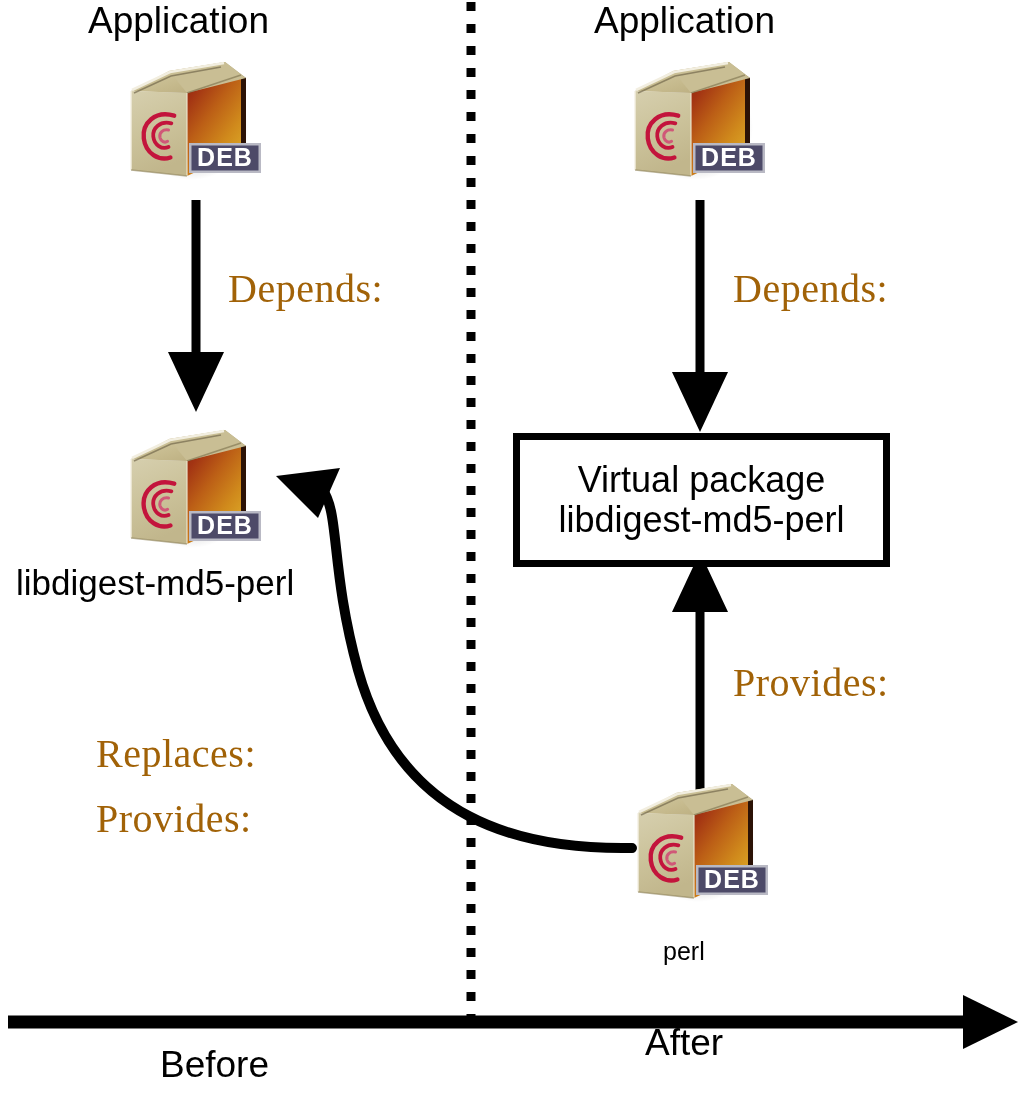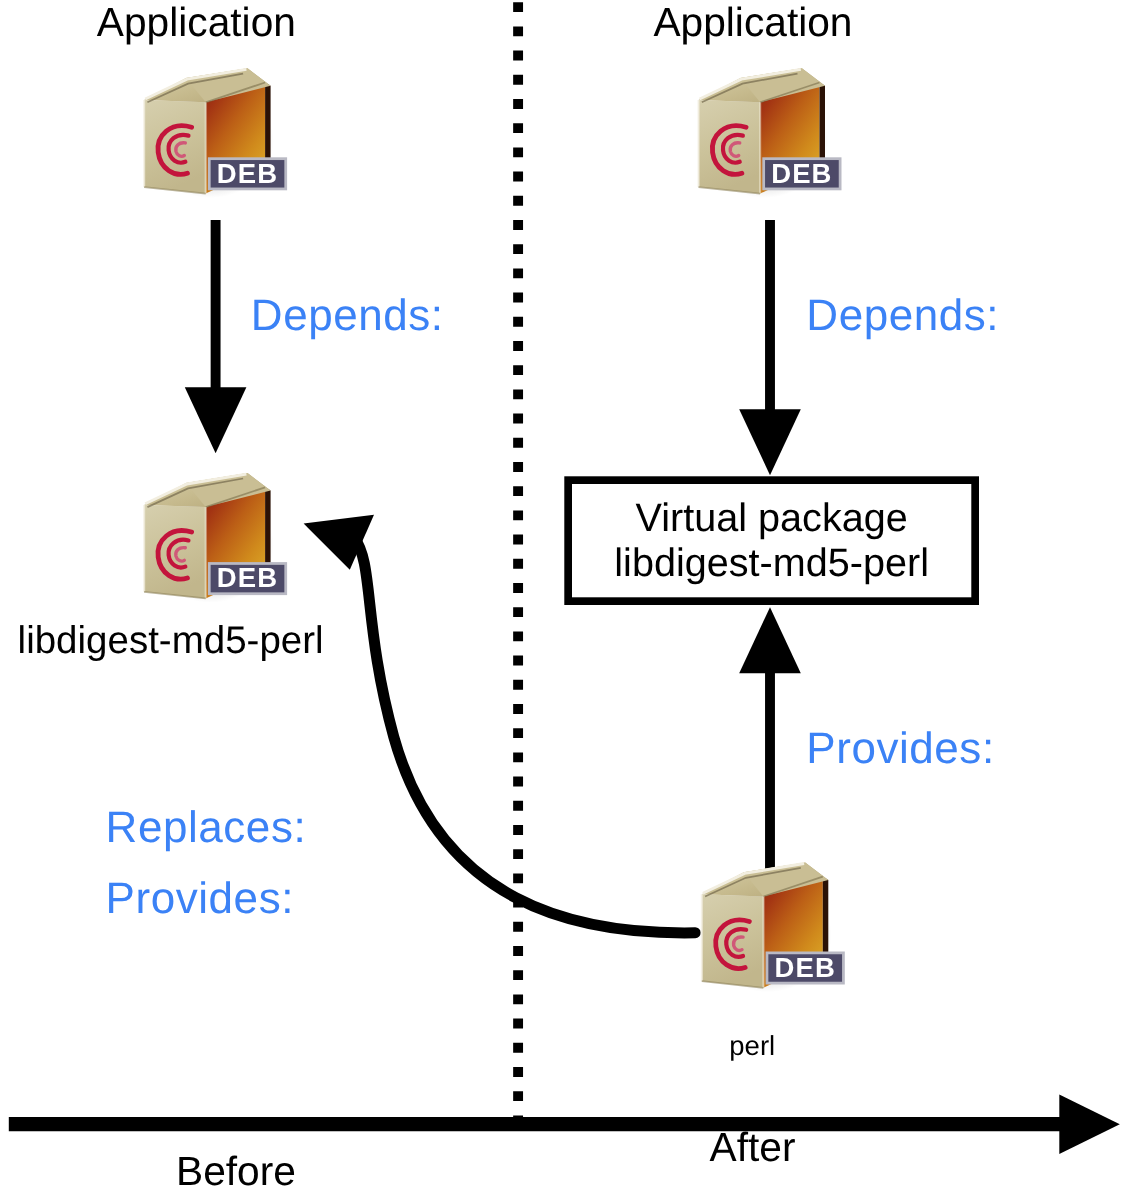--- a/index.html
+++ b/index.html
@@ -17,22 +17,22 @@
   }
   .label-sans {
     position: absolute;
     color: #000000;
     font-family: "Liberation Sans", sans-serif;
     white-space: nowrap;
     line-height: 1.05;
   }
   .label-mono {
     position: absolute;
-    color: #3b82f6;
-    font-family: Liberation Sans, sans-serif;
+    color: #a16207;
+    font-family: Liberation Serif, serif;
     white-space: nowrap;
     letter-spacing: 0.5px;
   }
   .pkg-icon {
     position: absolute;
     width: 154px;
     height: 134px;
   }
   .pkg-icon svg { display:block; width:100%; height:100%; }
   .vbox {
@@ -185,21 +185,21 @@
   <div class="label-sans" style="left:594px; top:2px; font-size:37px;">Application</div>
 
   <div class="pkg-icon" style="left:617px; top:58px;">
     <svg viewBox="0 0 154 134">
         <use href="#debpkg"></use>
       </svg>
   </div>
 
   <div class="label-mono" style="left:733px; top:265px; font-size:40px;">Depends:</div>
 
-  <div class="vbox" style="left:513px; top:433px; width:377px; height:117px;">
+  <div class="vbox" style="left:513px; top:433px; width:377px; height:134px;">
     <div class="vline">Virtual package</div>
     <div class="vline">libdigest-md5-perl</div>
   </div>
 
   <div class="label-mono" style="left:733px; top:659px; font-size:40px;">Provides:</div>
 
   <div class="pkg-icon" style="left:620px; top:780px;">
     <svg viewBox="0 0 154 134">
         <use href="#debpkg"></use>
       </svg>

